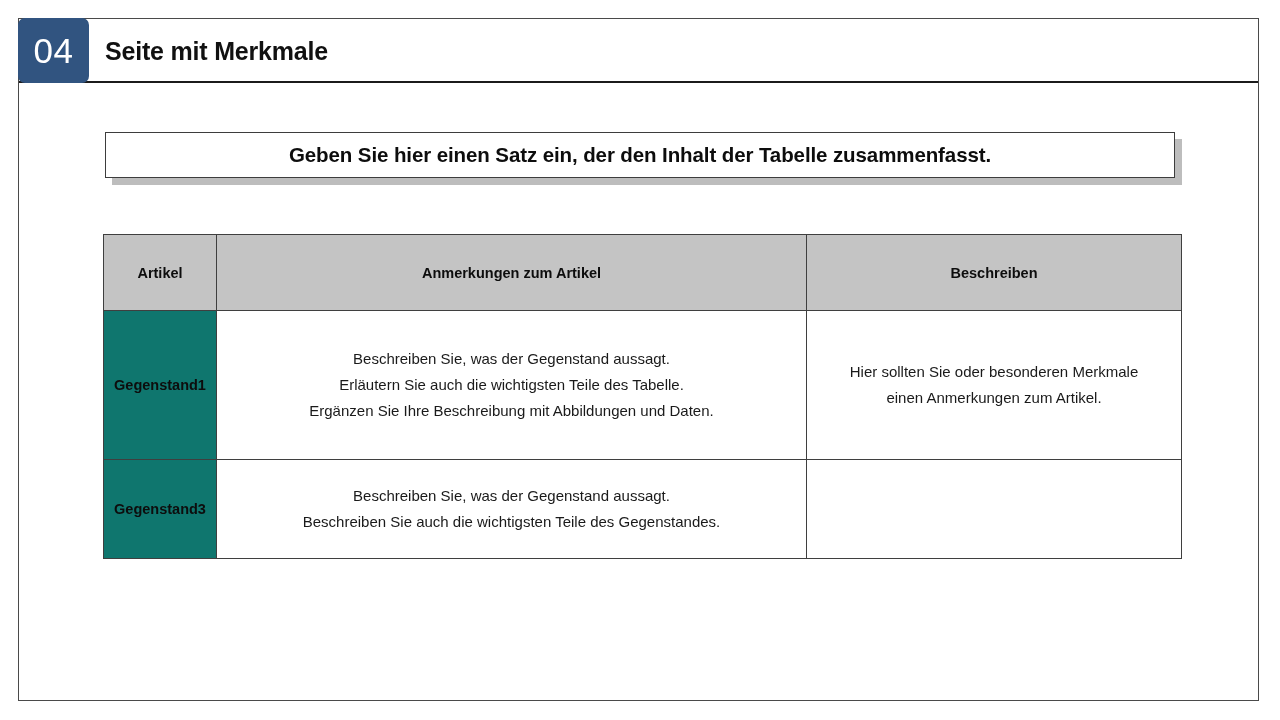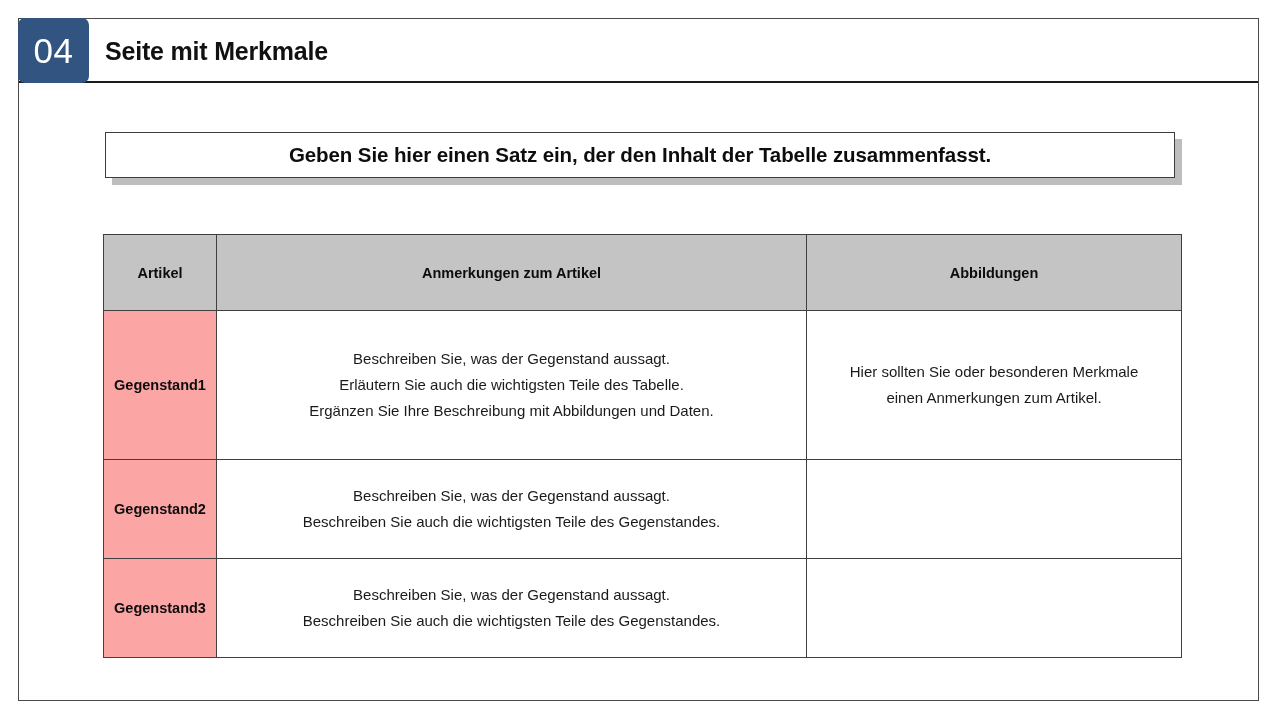--- a/index.html
+++ b/index.html
@@ -127,21 +127,21 @@
   thead th {
     background: #c4c4c4;
     height: 75px;
     font-size: 14.5px;
     font-weight: bold;
     color: #0d0d0d;
     text-align: center;
   }
 
   td.item-cell {
-    background: #fca5a5;
+    background: #0f766e;
     text-align: center;
     font-size: 14.5px;
     font-weight: bold;
     color: #0d0d0d;
   }
   td.detail-cell,
   td.note-cell {
     background: #ffffff;
     text-align: center;
     font-size: 15px;
@@ -177,46 +177,38 @@
   <table id="content-table">
     <colgroup>
       <col class="col-item">
       <col class="col-detail">
       <col class="col-note">
     </colgroup>
     <thead>
       <tr>
         <th>Artikel</th>
         <th>Anmerkungen zum Artikel</th>
-        <th>Abbildungen</th>
+        <th>Beschreiben</th>
       </tr>
     </thead>
     <tbody>
 
       <tr class="row-tall">
         <td class="item-cell">Gegenstand1</td>
         <td class="detail-cell">
           <span class="line">Beschreiben Sie, was der Gegenstand aussagt.</span>
           <span class="line">Erläutern Sie auch die wichtigsten Teile des Tabelle.</span>
           <span class="line">Ergänzen Sie Ihre Beschreibung mit Abbildungen und Daten.</span>
         </td>
         <td class="note-cell">
           <span class="line">Hier sollten Sie oder besonderen Merkmale</span>
           <span class="line">einen Anmerkungen zum Artikel.</span>
         </td>
       </tr>
 
-      <tr class="row-short">
-        <td class="item-cell">Gegenstand2</td>
-        <td class="detail-cell">
-          <span class="line">Beschreiben Sie, was der Gegenstand aussagt.</span>
-          <span class="line">Beschreiben Sie auch die wichtigsten Teile des Gegenstandes.</span>
-        </td>
-        <td class="note-cell"></td>
-      </tr>
 
       <tr class="row-short">
         <td class="item-cell">Gegenstand3</td>
         <td class="detail-cell">
           <span class="line">Beschreiben Sie, was der Gegenstand aussagt.</span>
           <span class="line">Beschreiben Sie auch die wichtigsten Teile des Gegenstandes.</span>
         </td>
         <td class="note-cell"></td>
       </tr>
 

